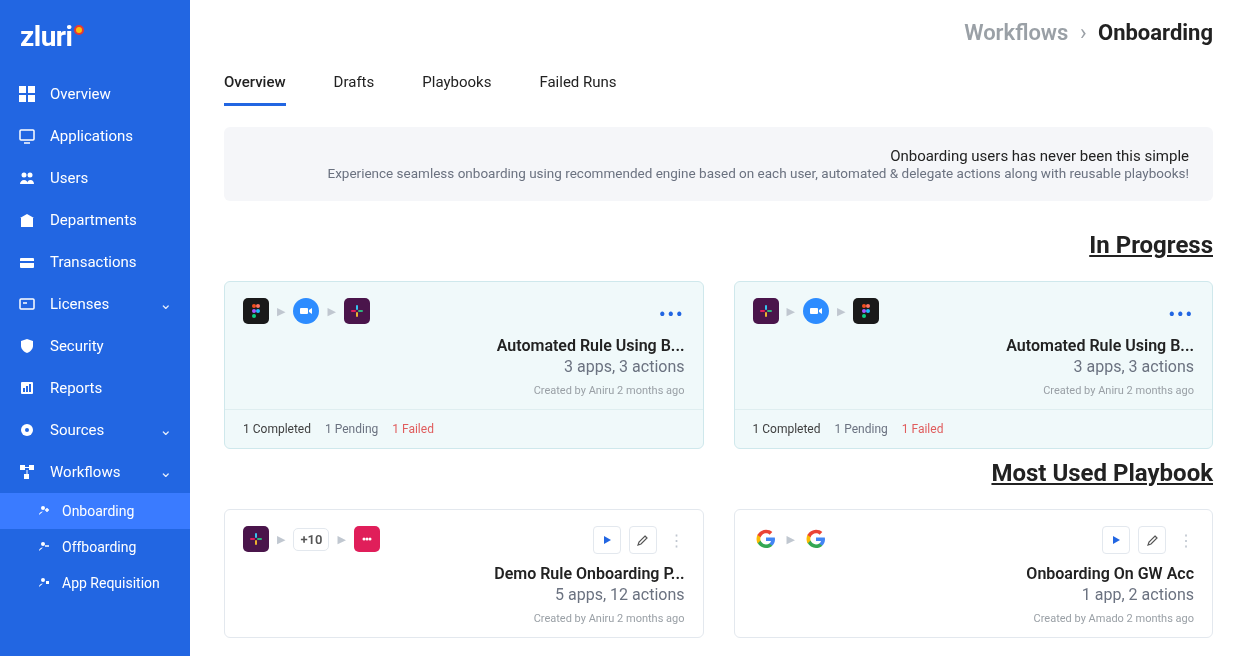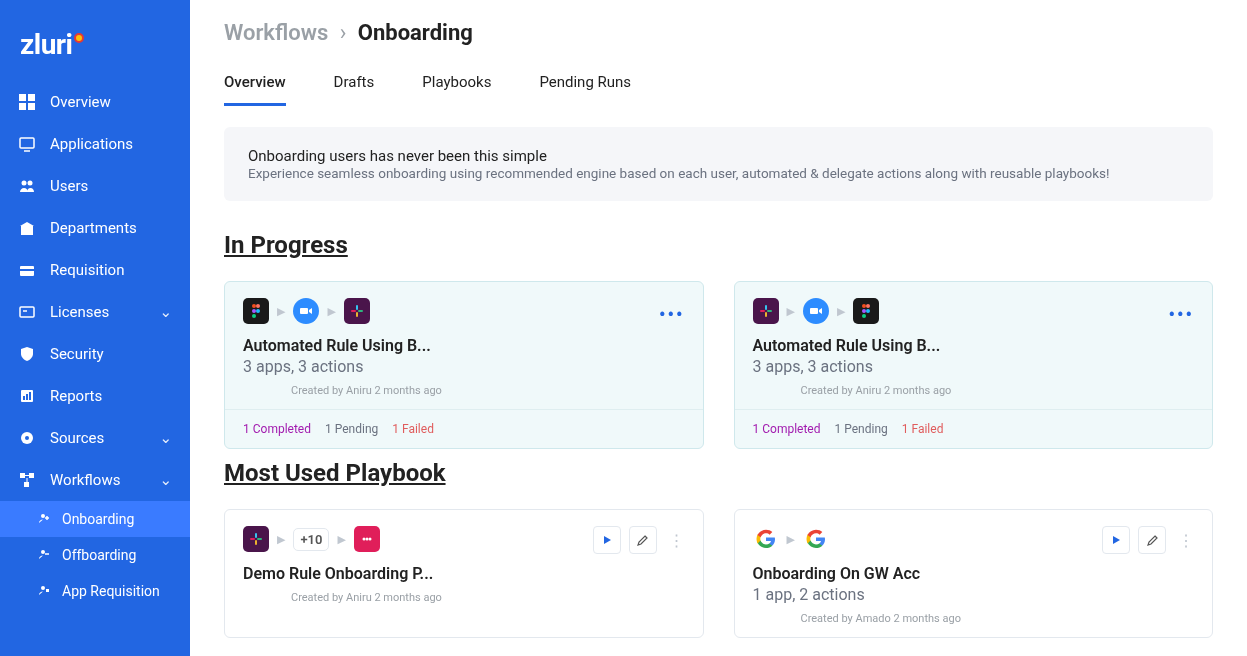--- a/index.html
+++ b/index.html
@@ -1,31 +1,31 @@
 <!DOCTYPE html>
 <html><head>
 <meta charset="utf-8">
 <style>
 * { margin: 0; padding: 0; box-sizing: border-box; font-family: -apple-system, BlinkMacSystemFont, 'Segoe UI', Roboto, sans-serif; }
 body { background: #fff; color: #222; }
 .app { display: flex; width: 1247px; height: 656px; }
 
 
-.sidebar { width: 190px; background: #2266E2; color: #fff; display: flex; flex-direction: column; padding-top: 24px; }
+.sidebar { width: 190px; background: #2266E2; color: #fff; display: flex; flex-direction: column; padding-top: 16px; }
 .logo { display: flex; align-items: center; padding: 4px 20px 20px 20px; font-size: 28px; font-weight: 700; letter-spacing: -0.5px; }
 .logo-dot { width: 10px; height: 10px; border-radius: 50%; background: #FFC107; border: 2px solid #E53935; display: inline-block; margin-left: 1px; margin-bottom: 14px; }
 .nav-item { display: flex; align-items: center; padding: 12px 18px; font-size: 15px; cursor: pointer; gap: 14px; }
 .nav-icon { width: 18px; height: 18px; display: inline-flex; align-items: center; justify-content: center; flex-shrink: 0; }
 .nav-chev { margin-left: auto; opacity: 0.9; }
 .sub-item { padding: 10px 18px 10px 38px; font-size: 14px; cursor: pointer; display: flex; align-items: center; gap: 10px; }
 .sub-item.active { background: #3A7BFF; }
 .sub-icon { width: 14px; height: 14px; display: inline-flex; }
 
 
-.main { flex: 1; padding: 0 0 0 0; overflow-y: auto; }
+.main { flex: 1; padding: 0 0 0 0; overflow-y: auto; text-align: right; }
 .crumb { padding: 20px 34px 10px 34px; font-size: 22px; font-weight: 700; }
 .crumb .root { color: #9AA0A6; font-weight: 600; }
 .crumb .sep { color: #9AA0A6; margin: 0 6px; font-weight: 400; }
 
 .tabs { display: flex; gap: 48px; padding: 10px 34px 0 34px; border-bottom: 1px solid #fff; }
 .tab { padding: 8px 0 12px 0; font-size: 15px; color: #222; cursor: pointer; }
 .tab.active { border-bottom: 3px solid #2266E2; font-weight: 500; }
 
 .banner { margin: 20px 34px; background: #F5F6F9; border-radius: 6px; padding: 20px 24px; }
 .banner-title { font-size: 15px; color: #222; }
@@ -38,21 +38,21 @@
 .card.progress { background: #F0F9FA; border-color: #cfe8ec; }
 .card-body { padding: 16px 18px 12px 18px; position: relative; }
 .icon-row { display: flex; align-items: center; gap: 8px; margin-bottom: 12px; }
 .app-icon { width: 26px; height: 26px; border-radius: 5px; display: inline-flex; align-items: center; justify-content: center; font-size: 12px; color: #fff; font-weight: 700; }
 .chev-mini { color: #c0c7d0; font-size: 11px; }
 .more-dots { position: absolute; right: 18px; top: 22px; color: #2266E2; cursor: pointer; letter-spacing: 2px; font-size: 18px; font-weight: 700; }
 .card-title { font-size: 16px; font-weight: 600; color: #222; }
 .card-meta { font-size: 16px; color: #6b7280; margin-top: 2px; }
 .card-created { font-size: 11px; color: #9aa0a6; margin-top: 8px; margin-left: 48px; }
 .card-footer { border-top: 1px solid #dfeef0; padding: 12px 18px; display: flex; gap: 14px; font-size: 12px; }
-.completed { color: #a21caf; }
+.completed { color: #404040; }
 .pending { color: #6b7280; }
 .failed { color: #E05D5D; }
 
 .plus-badge { background: #fff; border: 1px solid #e3e8ee; border-radius: 5px; padding: 3px 6px; font-size: 13px; color: #555; font-weight: 600; }
 
 .action-btns { position: absolute; right: 14px; top: 16px; display: flex; gap: 8px; align-items: center; }
 .icon-btn { width: 28px; height: 28px; border: 1px solid #e3e8ee; border-radius: 4px; display: inline-flex; align-items: center; justify-content: center; cursor: pointer; color: #555; font-size: 12px; }
 .icon-btn.play { color: #2266E2; }
 .kebab { color: #c0c7d0; font-size: 16px; cursor: pointer; padding: 0 4px; }
 
@@ -113,21 +113,21 @@
         </span>
       <span>Departments</span>
     </div>
     <div class="nav-item">
       <span class="nav-icon">
           <svg width="16" height="16" viewBox="0 0 16 16" fill="currentColor">
             <rect x="1" y="4" width="14" height="10" rx="1"></rect>
             <rect x="1" y="7" width="14" height="2" fill="#2266E2"></rect>
           </svg>
         </span>
-      <span>Requisition</span>
+      <span>Transactions</span>
     </div>
     <div class="nav-item">
       <span class="nav-icon">
           <svg width="16" height="16" viewBox="0 0 16 16" fill="none" stroke="currentColor" stroke-width="1.5">
             <rect x="1" y="3" width="14" height="10" rx="1"></rect>
             <line x1="4" y1="7" x2="8" y2="7"></line>
           </svg>
         </span>
       <span>Licenses</span>
       <span class="nav-chev">⌄</span>
@@ -212,21 +212,21 @@
     <div class="crumb">
       <span class="root">Workflows</span>
       <span class="sep">›</span>
       <span>Onboarding</span>
     </div>
 
     <div class="tabs">
       <div class="tab active">Overview</div>
       <div class="tab">Drafts</div>
       <div class="tab">Playbooks</div>
-      <div class="tab">Pending Runs</div>
+      <div class="tab">Failed Runs</div>
     </div>
 
     <div class="banner">
       <div class="banner-title">Onboarding users has never been this simple</div>
       <div class="banner-sub">Experience seamless onboarding using recommended engine based on each user, automated &amp; delegate actions along with reusable playbooks!</div>
     </div>
 
     <div class="section-title">In Progress</div>
 
     <div class="cards">
@@ -345,20 +345,21 @@
                 </svg>
               </span>
             <span class="icon-btn">
                 <svg width="11" height="11" viewBox="0 0 11 11" fill="none" stroke="currentColor" stroke-width="1.2">
                   <path d="M8 1 L10 3 L4 9 L1 10 L2 7 Z"></path>
                 </svg>
               </span>
             <span class="kebab">⋮</span>
           </div>
           <div class="card-title">Demo Rule Onboarding P...</div>
+          <div class="card-meta">5 apps, 12 actions</div>
           <div class="card-created">Created by Aniru 2 months ago</div>
         </div>
       </div>
 
       <div class="card">
         <div class="card-body">
           <div class="icon-row">
             <span class="g-icon">
                 <svg width="20" height="20" viewBox="0 0 20 20">
                   <path d="M19 10.2c0-.6-.1-1.2-.2-1.8H10v3.5h5c-.2 1.1-.9 2.1-1.9 2.7v2.2h3c1.8-1.6 2.9-4 2.9-6.6z" fill="#4285F4"></path>

